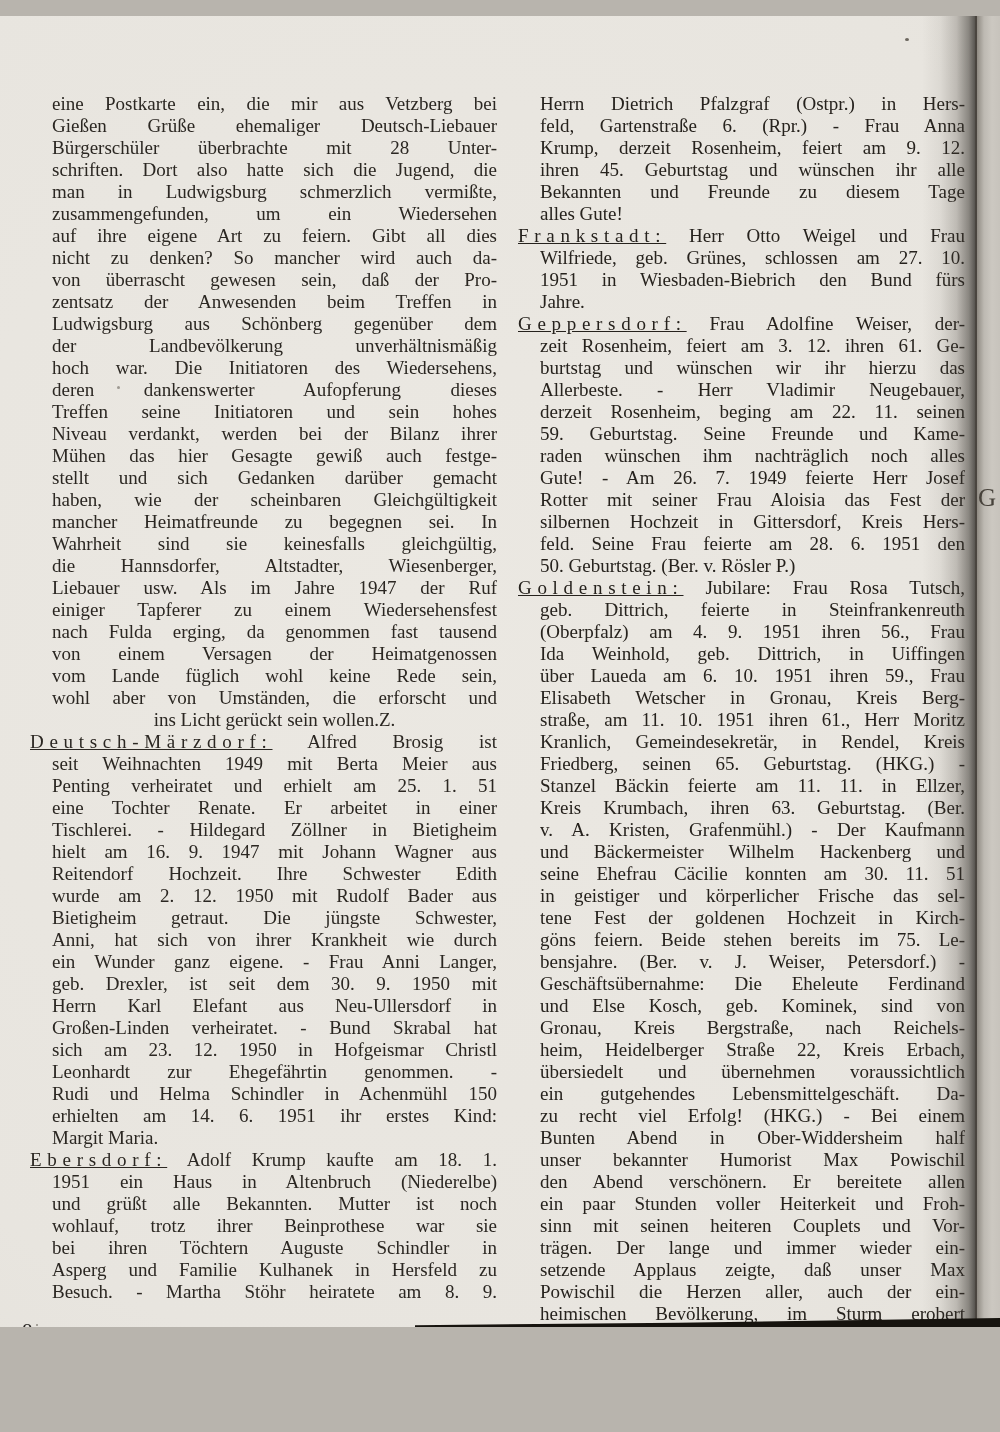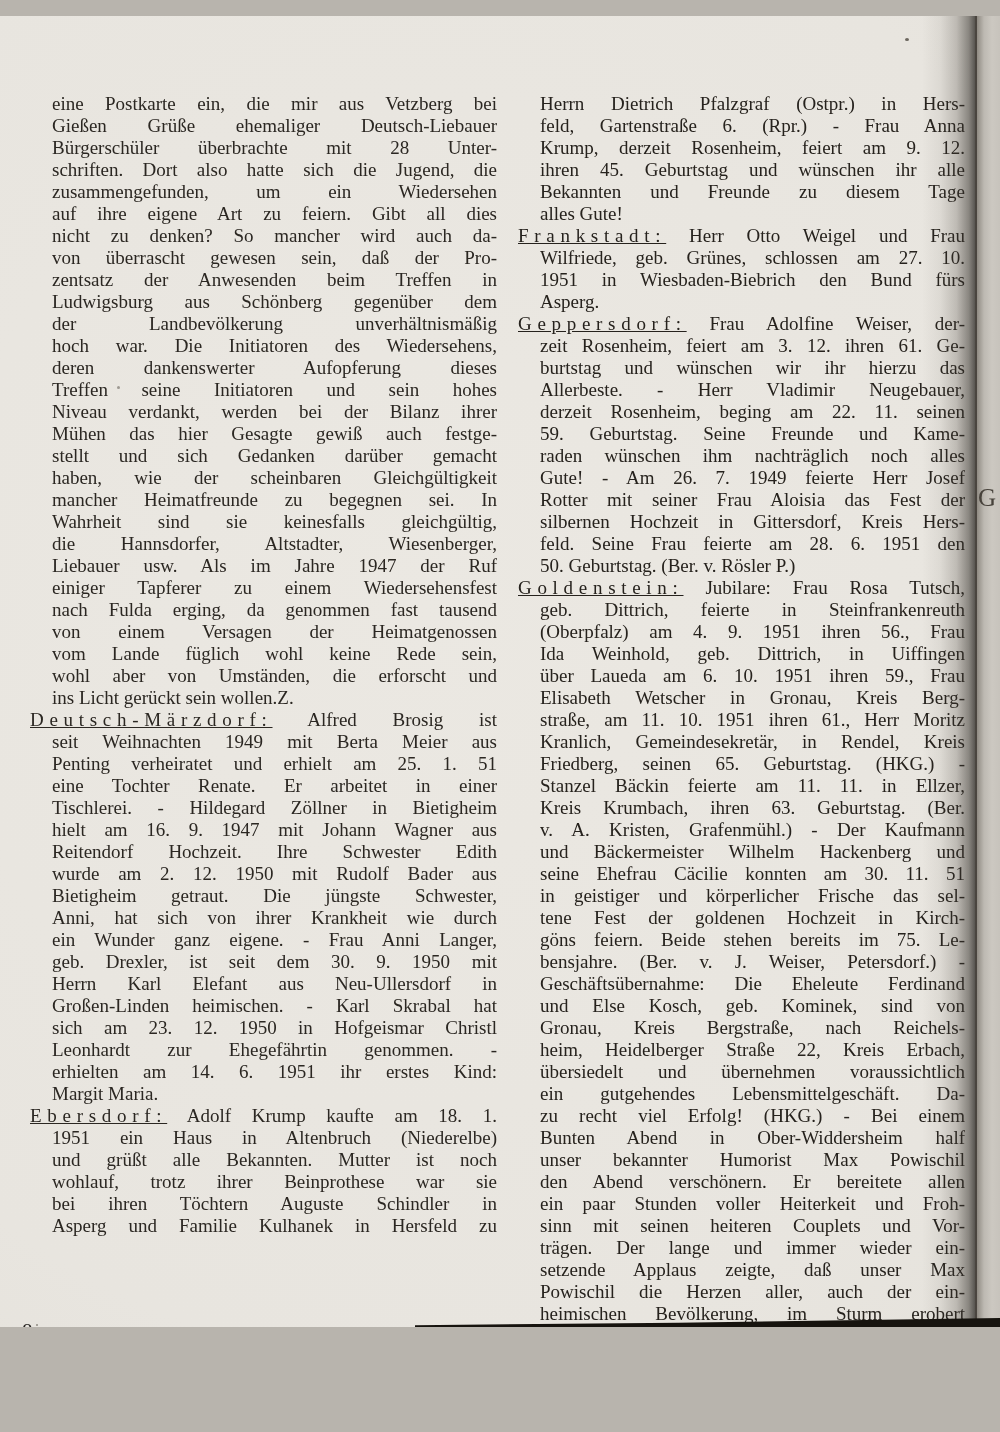--- a/index.html
+++ b/index.html
@@ -33,21 +33,21 @@
     margin-left: 22px;
     width: calc(100% - 22px);
     text-align: justify;
     text-align-last: justify;
     white-space: nowrap;
   }
   .entry .line.hang { margin-left: 0; width: 100%; }
   .line.endline { text-align-last: auto; }
   .line.sig {
     display: flex;
-    justify-content: flex-start;
+    justify-content: center;
     text-align-last: auto;
   }
   .hdr { letter-spacing: 0.3em; text-decoration: underline; }
   
   .page-number {
     position: absolute;
     left: 22px; top: 1303px;
     font-size: 21px; color: #2a2725;
   }
   
@@ -100,20 +100,21 @@
 <body>
 
 <div class="page">
 
   <div class="col col-left">
       <div class="para">
         <div class="line">eine Postkarte ein, die mir aus Vetzberg bei</div>
         <div class="line">Gießen Grüße ehemaliger Deutsch-Liebauer</div>
         <div class="line">Bürgerschüler überbrachte mit 28 Unter-</div>
         <div class="line">schriften. Dort also hatte sich die Jugend, die</div>
+        <div class="line">man in Ludwigsburg schmerzlich vermißte,</div>
         <div class="line">zusammengefunden, um ein Wiedersehen</div>
         <div class="line">auf ihre eigene Art zu feiern. Gibt all dies</div>
         <div class="line">nicht zu denken? So mancher wird auch da-</div>
         <div class="line">von überrascht gewesen sein, daß der Pro-</div>
         <div class="line">zentsatz der Anwesenden beim Treffen in</div>
         <div class="line">Ludwigsburg aus Schönberg gegenüber dem</div>
         <div class="line">der Landbevölkerung unverhältnismäßig</div>
         <div class="line">hoch war. Die Initiatoren des Wiedersehens,</div>
         <div class="line">deren dankenswerter Aufopferung dieses</div>
         <div class="line">Treffen seine Initiatoren und sein hohes</div>
@@ -142,49 +143,51 @@
         <div class="line">eine Tochter Renate. Er arbeitet in einer</div>
         <div class="line">Tischlerei. - Hildegard Zöllner in Bietigheim</div>
         <div class="line">hielt am 16. 9. 1947 mit Johann Wagner aus</div>
         <div class="line">Reitendorf Hochzeit. Ihre Schwester Edith</div>
         <div class="line">wurde am 2. 12. 1950 mit Rudolf Bader aus</div>
         <div class="line">Bietigheim getraut. Die jüngste Schwester,</div>
         <div class="line">Anni, hat sich von ihrer Krankheit wie durch</div>
         <div class="line">ein Wunder ganz eigene. - Frau Anni Langer,</div>
         <div class="line">geb. Drexler, ist seit dem 30. 9. 1950 mit</div>
         <div class="line">Herrn Karl Elefant aus Neu-Ullersdorf in</div>
-        <div class="line">Großen-Linden heimischen. - Karl Skrabal hat</div>
+        <div class="line">Großen-Linden verheiratet. - Bund Skrabal hat</div>
         <div class="line">sich am 23. 12. 1950 in Hofgeismar Christl</div>
         <div class="line">Leonhardt zur Ehegefährtin genommen. -</div>
+        <div class="line">Rudi und Helma Schindler in Achenmühl 150</div>
         <div class="line">erhielten am 14. 6. 1951 ihr erstes Kind:</div>
         <div class="line endline">Margit Maria.</div>
       </div>
       <div class="para entry">
         <div class="line hang"><span class="hdr">Ebersdorf:</span> Adolf Krump kaufte am 18. 1.</div>
         <div class="line">1951 ein Haus in Altenbruch (Niederelbe)</div>
         <div class="line">und grüßt alle Bekannten. Mutter ist noch</div>
         <div class="line">wohlauf, trotz ihrer Beinprothese war sie</div>
         <div class="line">bei ihren Töchtern Auguste Schindler in</div>
         <div class="line">Asperg und Familie Kulhanek in Hersfeld zu</div>
+        <div class="line">Besuch. - Martha Stöhr heiratete am 8. 9.</div>
       </div>
     </div>
   <div class="col col-right">
       <div class="para">
         <div class="line">Herrn Dietrich Pfalzgraf (Ostpr.) in Hers-</div>
         <div class="line">feld, Gartenstraße 6. (Rpr.) - Frau Anna</div>
         <div class="line">Krump, derzeit Rosenheim, feiert am 9. 12.</div>
         <div class="line">ihren 45. Geburtstag und wünschen ihr alle</div>
         <div class="line">Bekannten und Freunde zu diesem Tage</div>
         <div class="line endline">alles Gute!</div>
       </div>
       <div class="para entry">
         <div class="line hang"><span class="hdr">Frankstadt:</span> Herr Otto Weigel und Frau</div>
         <div class="line">Wilfriede, geb. Grünes, schlossen am 27. 10.</div>
         <div class="line">1951 in Wiesbaden-Biebrich den Bund fürs</div>
-        <div class="line endline">Asperg.</div>
+        <div class="line endline">Jahre.</div>
       </div>
       <div class="para entry">
         <div class="line hang"><span class="hdr">Geppersdorf:</span> Frau Adolfine Weiser, der-</div>
         <div class="line">zeit Rosenheim, feiert am 3. 12. ihren 61. Ge-</div>
         <div class="line">burtstag und wünschen wir ihr hierzu das</div>
         <div class="line">Allerbeste. - Herr Vladimir Neugebauer,</div>
         <div class="line">derzeit Rosenheim, beging am 22. 11. seinen</div>
         <div class="line">59. Geburtstag. Seine Freunde und Kame-</div>
         <div class="line">raden wünschen ihm nachträglich noch alles</div>
         <div class="line">Gute! - Am 26. 7. 1949 feierte Herr Josef</div>

